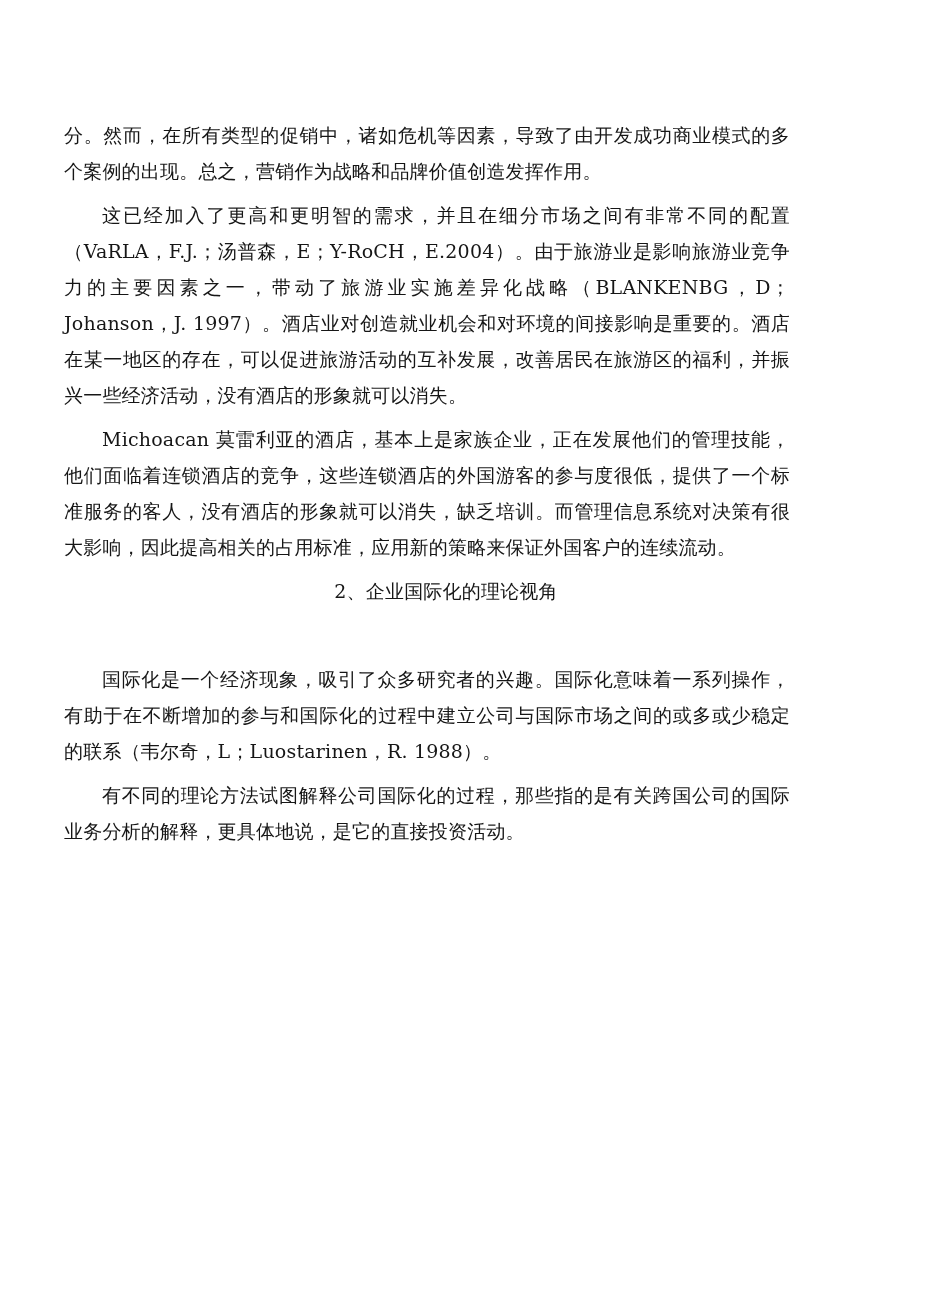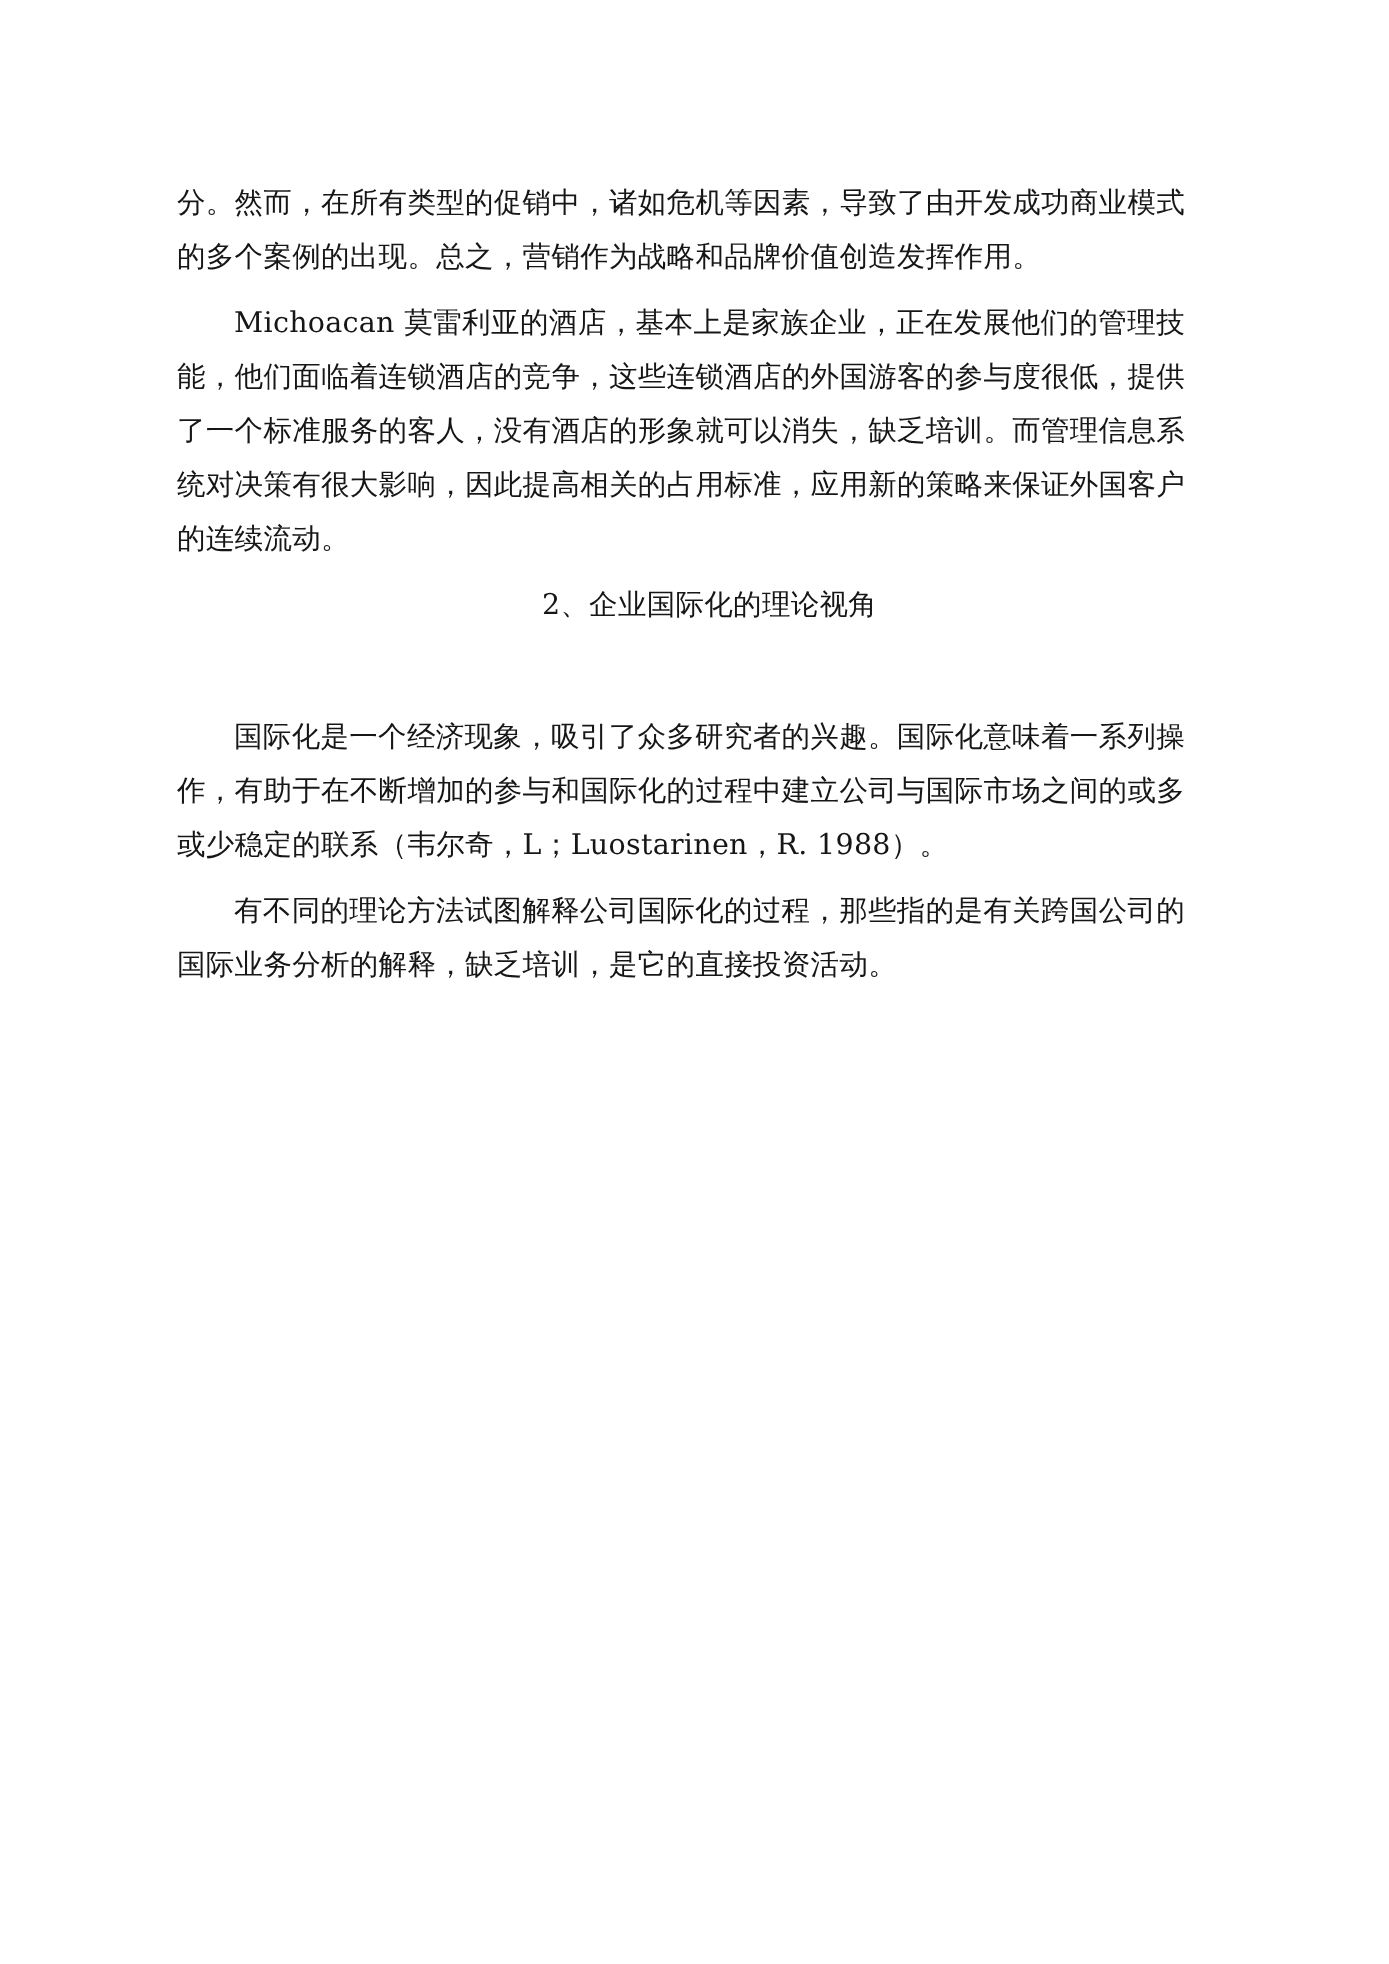--- a/index.html
+++ b/index.html
@@ -11,21 +11,21 @@
     width: 926px;
     height: 1309px;
     overflow: hidden;
     font-family: "DejaVu Serif", "Liberation Serif", serif;
     color: #161616;
   }
   .page {
     box-sizing: border-box;
     width: 926px;
     height: 1309px;
-    padding: 117px 136px 60px 118px;
+    padding: 117px 136px 60px 64px;
     background: #ffffff;
   }
   .para, .heading {
     margin: 0 0 8px 0;
     font-size: 19px;
     line-height: 36px;
     text-align: justify;
     text-justify: inter-character;
     text-indent: 2em;
     letter-spacing: 0.2px;
@@ -40,18 +40,19 @@
   .spacer {
     height: 44px;
     margin: 0;
   }
 </style>
 </head>
 <body>
 
 <div class="page">
     <p class="para no-indent">分。然而，在所有类型的促销中，诸如危机等因素，导致了由开发成功商业模式的多个案例的出现。总之，营销作为战略和品牌价值创造发挥作用。</p>
+    <p class="para">这已经加入了更高和更明智的需求，并且在细分市场之间有非常不同的配置（VaRLA，F.J.；汤普森，E；Y-RoCH，E.2004）。由于旅游业是影响旅游业竞争力的主要因素之一，带动了旅游业实施差异化战略（BLANKENBG，D；Johanson，J. 1997）。酒店业对创造就业机会和对环境的间接影响是重要的。酒店在某一地区的存在，可以促进旅游活动的互补发展，改善居民在旅游区的福利，并振兴一些经济活动，没有酒店的形象就可以消失。</p>
     <p class="para">Michoacan 莫雷利亚的酒店，基本上是家族企业，正在发展他们的管理技能，他们面临着连锁酒店的竞争，这些连锁酒店的外国游客的参与度很低，提供了一个标准服务的客人，没有酒店的形象就可以消失，缺乏培训。而管理信息系统对决策有很大影响，因此提高相关的占用标准，应用新的策略来保证外国客户的连续流动。</p>
     <p class="heading">2、企业国际化的理论视角</p>
     <p class="spacer"></p>
     <p class="para">国际化是一个经济现象，吸引了众多研究者的兴趣。国际化意味着一系列操作，有助于在不断增加的参与和国际化的过程中建立公司与国际市场之间的或多或少稳定的联系（韦尔奇，L；Luostarinen，R. 1988）。</p>
-    <p class="para">有不同的理论方法试图解释公司国际化的过程，那些指的是有关跨国公司的国际业务分析的解释，缺乏培训，是它的直接投资活动。</p>
+    <p class="para">有不同的理论方法试图解释公司国际化的过程，那些指的是有关跨国公司的国际业务分析的解释，更具体地说，是它的直接投资活动。</p>
   </div>
 
 </body></html>

